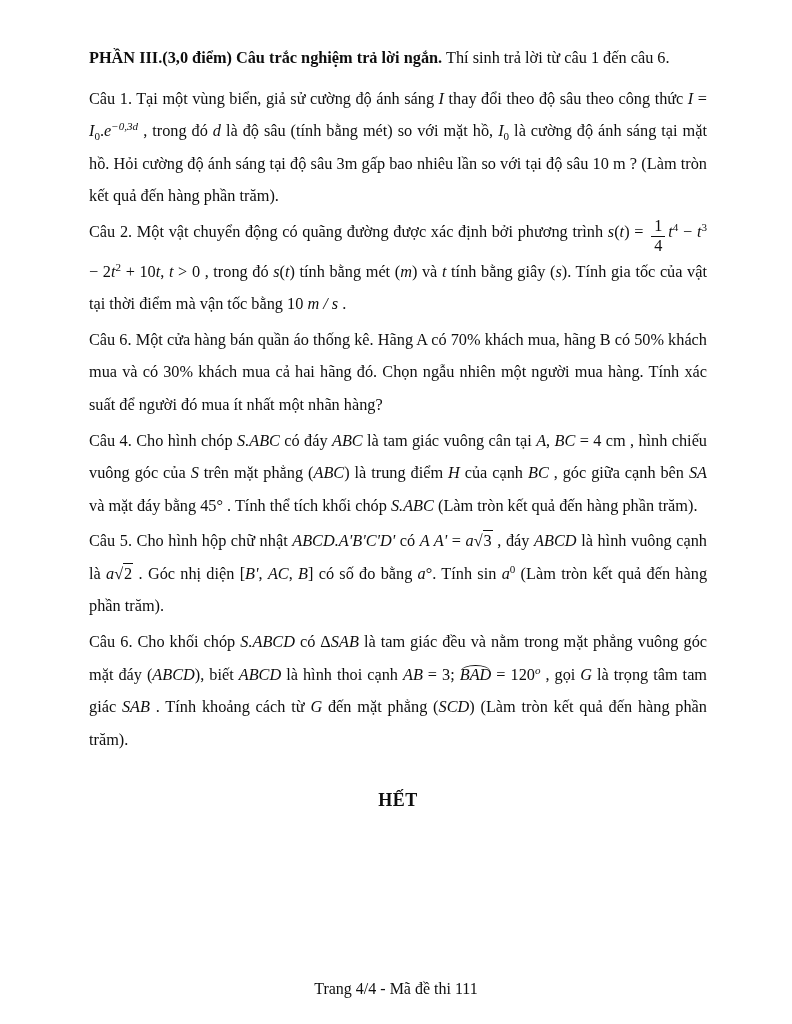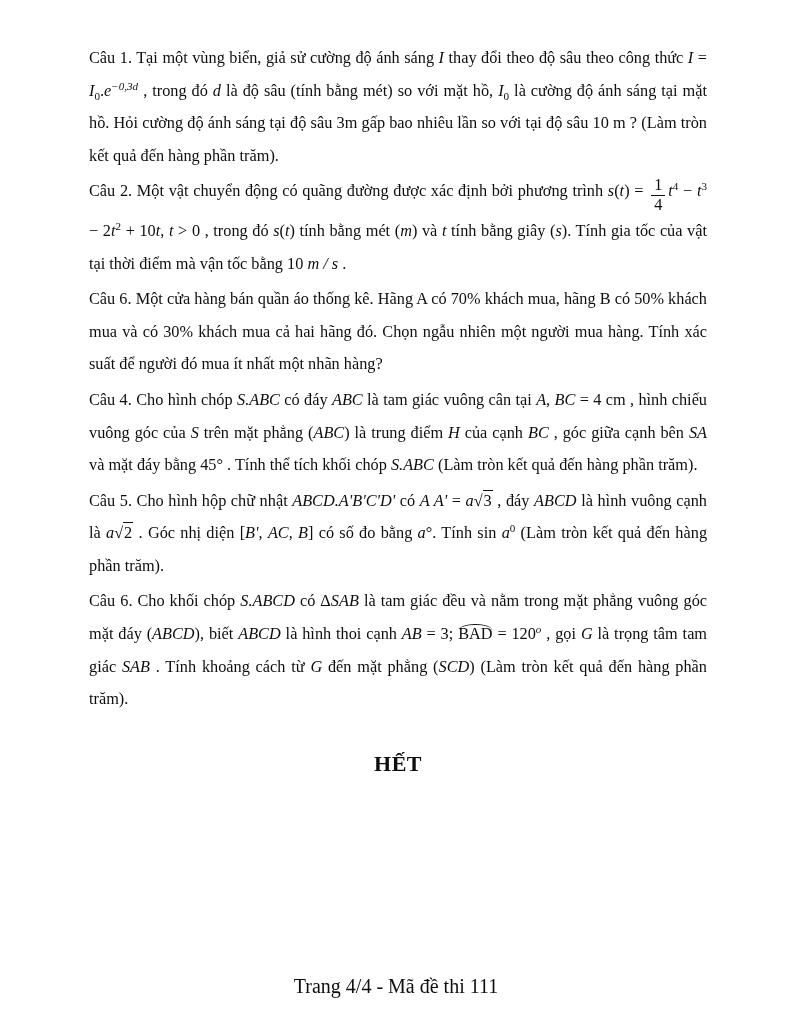--- a/index.html
+++ b/index.html
@@ -17,34 +17,37 @@
   .q{margin:0 0 3px 0;text-align:justify;}
   .qlabel{font-weight:normal;}
   .mi{font-style:italic;}
   .sup{vertical-align:super;font-size:0.68em;line-height:0;}
   .sub{vertical-align:sub;font-size:0.68em;line-height:0;}
   .frac{display:inline-block;vertical-align:-0.85em;text-align:center;line-height:1.15;margin:0 3px;}
   .frac .num{display:block;padding:0 3px;border-bottom:1px solid #0e0e0e;}
   .frac .den{display:block;padding:0 3px;}
   .sqrt{white-space:nowrap;}
   .sqrt .radicand{border-top:1px solid #0e0e0e;padding:0 1px;}
-  .hat{position:relative;display:inline-block;line-height:1;}
+  .hat{font-style:italic;position:relative;display:inline-block;line-height:1;}
   .hat::after{
     content:"";position:absolute;left:1px;right:1px;top:-2px;height:5px;
     border-top:1.4px solid #0e0e0e;border-radius:50% 50% 0 0 / 100% 100% 0 0;
   }
-  .end-marker{margin-top:26px;text-align:center;font-weight:bold;font-size:22px;letter-spacing:0.5px;}
-  .footer{position:absolute;left:0;right:0;bottom:26px;text-align:center;font-size:20px;line-height:1.2;}
+  .end-marker{margin-top:26px;text-align:center;font-weight:bold;font-size:18px;letter-spacing:0.5px;}
+  .footer{position:absolute;left:0;right:0;bottom:26px;text-align:center;font-size:16px;line-height:1.2;}
 </style>
 </head>
 <body>
 
 <div class="page">
   <div class="content">
 
+    <p class="header">
+      <span class="hb">PHẦN III.(3,0 điểm) Câu trắc nghiệm trả lời ngắn.</span><span> Thí sinh trả lời từ câu 1 đến câu 6.</span>
+    </p>
 
     <p class="q">
       <span class="qlabel">Câu 1.</span><span><span class="txt"> Tại một vùng biển, giả sử cường độ ánh sáng </span><span class="mi">I</span><span class="txt"> thay đổi theo độ sâu theo công thức </span><span class="mi">I</span><span class="txt"> = </span><span class="mi">I</span><span class="sub">0</span><span class="txt">.</span><span class="mi">e</span><span class="sup mi">−0,3d</span><span class="txt"> , trong đó </span><span class="mi">d</span><span class="txt"> là độ sâu (tính bằng mét) so với mặt hồ, </span><span class="mi">I</span><span class="sub">0</span><span class="txt"> là cường độ ánh sáng tại mặt hồ. Hỏi cường độ ánh sáng tại độ sâu 3m gấp bao nhiêu lần so với tại độ sâu 10 m ? (Làm tròn kết quả đến hàng phần trăm).</span></span>
     </p>
 
     <p class="q">
       <span class="qlabel">Câu 2.</span><span><span class="txt"> Một vật chuyển động có quãng đường được xác định bởi phương trình </span><span class="mi">s</span><span class="txt">(</span><span class="mi">t</span><span class="txt">) = </span><span class="frac"><span class="num">1</span><span class="den">4</span></span><span class="mi">t</span><span class="sup">4</span><span class="txt"> − </span><span class="mi">t</span><span class="sup">3</span><span class="txt"> − 2</span><span class="mi">t</span><span class="sup">2</span><span class="txt"> + 10</span><span class="mi">t</span><span class="txt">, </span><span class="mi">t</span><span class="txt"> &gt; 0 , trong đó </span><span class="mi">s</span><span class="txt">(</span><span class="mi">t</span><span class="txt">) tính bằng mét (</span><span class="mi">m</span><span class="txt">) và </span><span class="mi">t</span><span class="txt"> tính bằng giây (</span><span class="mi">s</span><span class="txt">). Tính gia tốc của vật tại thời điểm mà vận tốc bằng 10 </span><span class="mi">m / s</span><span class="txt"> .</span></span>
     </p>
 
     <p class="q">

